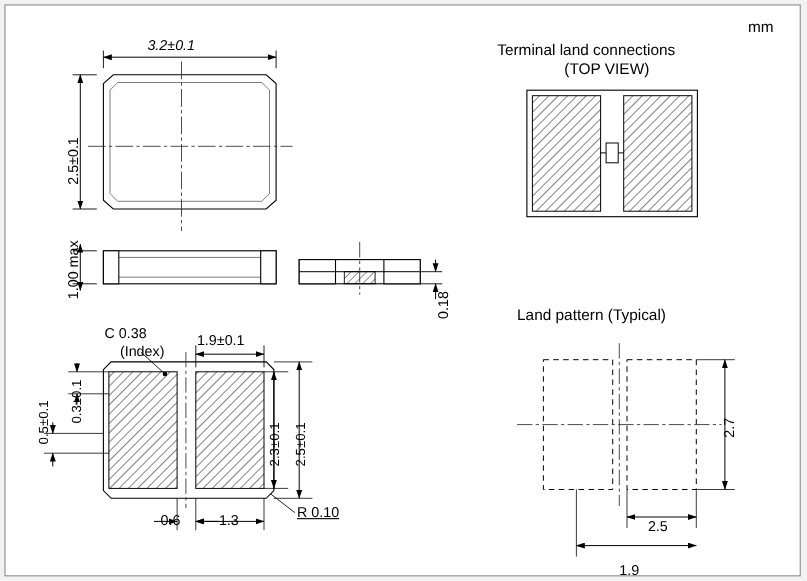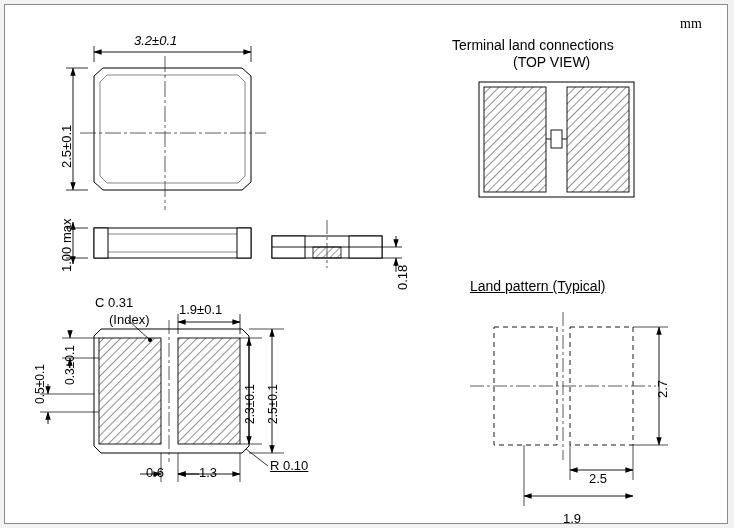--- a/index.html
+++ b/index.html
@@ -153,36 +153,36 @@
 
     <line x1="570" y1="445" x2="570" y2="480" stroke-width="0.7"></line>
     <line x1="633" y1="445" x2="633" y2="480" stroke-width="0.7"></line>
     <line x1="570" y1="470" x2="633" y2="470" marker-start="url(#arS)" marker-end="url(#ar)" stroke-width="0.9"></line>
 
     <line x1="524" y1="445" x2="524" y2="506" stroke-width="0.7"></line>
     <line x1="524" y1="496" x2="633" y2="496" marker-start="url(#arS)" marker-end="url(#ar)" stroke-width="0.9"></line>
   </g>
 </svg>
 
-<div class="lbl big" style="left:680px;top:16px;font-family:Liberation Serif, serif;">mm</div>
+<div class="lbl big" style="left:680px;top:16px;">mm</div>
 
 <div class="lbl big" style="left:452px;top:37px;">Terminal land connections</div>
 <div class="lbl big" style="left:513px;top:54px;">(TOP VIEW)</div>
 
-<div class="lbl big" style="left:470px;top:278px;text-decoration:underline;">Land pattern (Typical)</div>
+<div class="lbl big" style="left:470px;top:278px;">Land pattern (Typical)</div>
 
 <div class="lbl" style="left:134px;top:34px;font-style:italic;">3.2±0.1</div>
 
 <div class="lbl rot" style="left:60px;top:168px;transform:rotate(-90deg);">2.5±0.1</div>
 
 <div class="lbl rot" style="left:60px;top:272px;transform:rotate(-90deg);">1.00 max</div>
 
 <div class="lbl rot" style="left:396px;top:290px;transform:rotate(-90deg);">0.18</div>
 
-<div class="lbl" style="left:95px;top:296px;">C 0.31</div>
+<div class="lbl" style="left:95px;top:296px;">C 0.38</div>
 <div class="lbl" style="left:93px;top:313px;margin-left:16px;">(Index)</div>
 
 <div class="lbl" style="left:179px;top:303px;">1.9±0.1</div>
 
 <div class="lbl rot small" style="left:64px;top:385px;transform:rotate(-90deg);">0.3±0.1</div>
 
 <div class="lbl rot small" style="left:34px;top:404px;transform:rotate(-90deg);">0.5±0.1</div>
 
 <div class="lbl rot small" style="left:244px;top:424px;transform:rotate(-90deg);">2.3±0.1</div>
 

